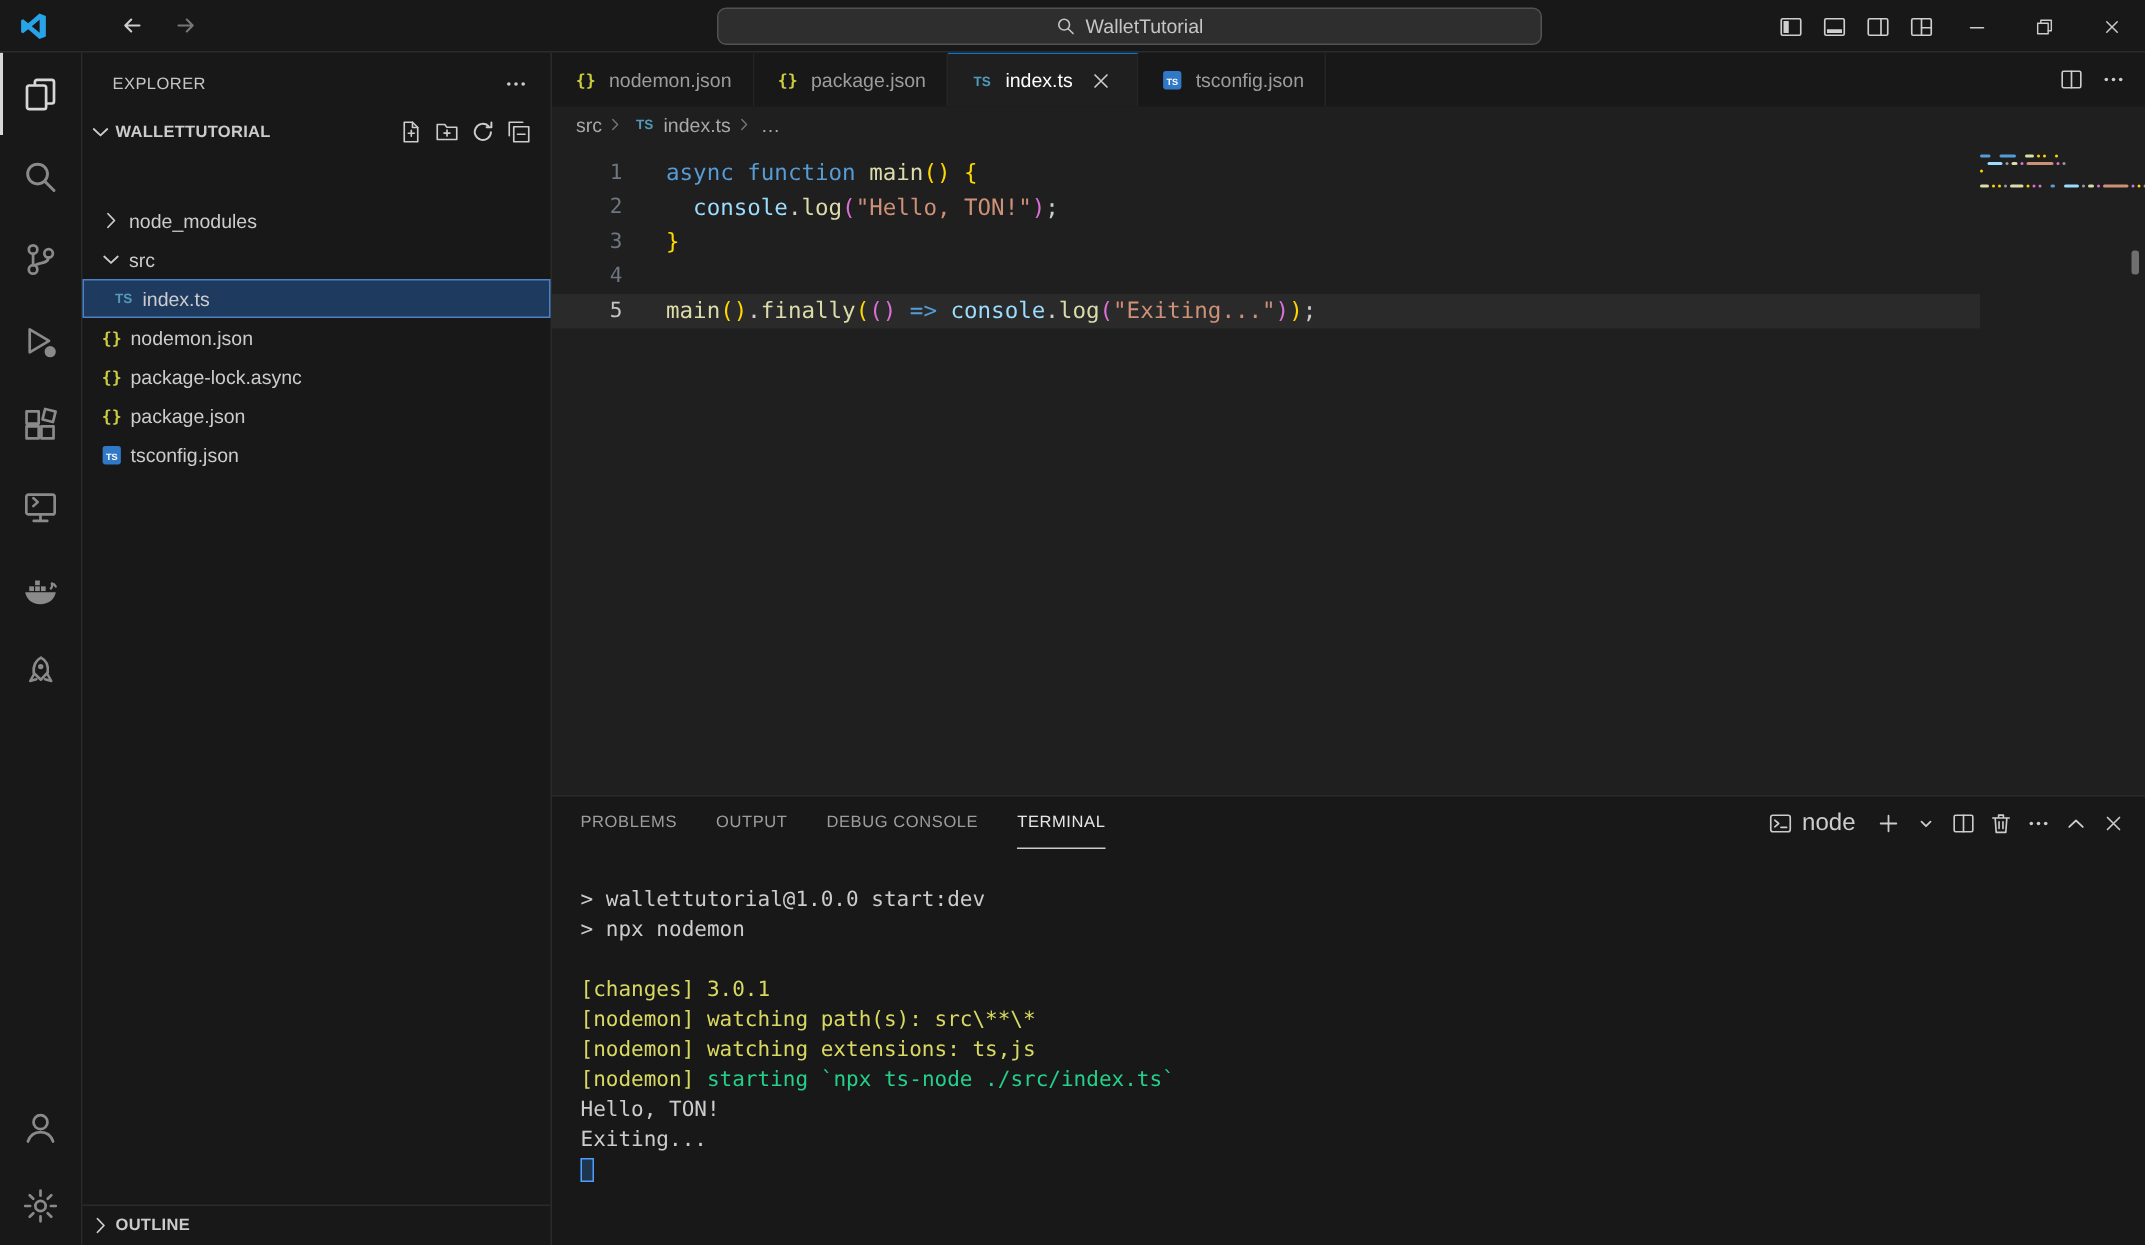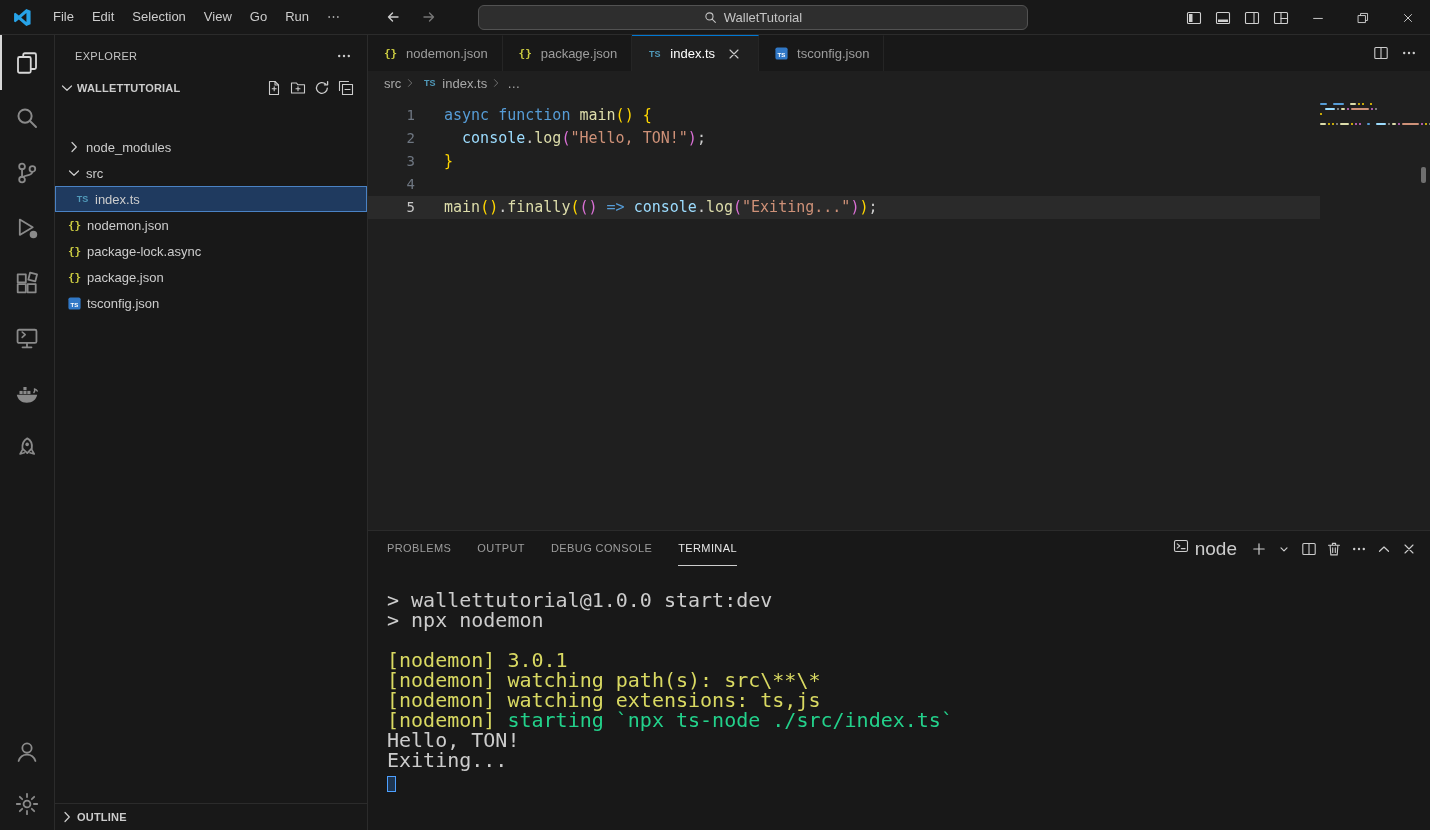--- a/index.html
+++ b/index.html
@@ -97,45 +97,36 @@
   .mmc-fg{background:#9a9a9a} .mmc-b1{background:var(--syn-bracket1)} .mmc-b2{background:var(--syn-bracket2)}
   .overview-mark{position:absolute;right:4px;top:72px;width:5px;height:16px;background:#6f6f6f;border-radius:2px}
 
   
   .panel{height:300px;background:#181818;border-top:1px solid #2b2b2b;display:flex;flex-direction:column}
   .panel-header{height:35px;flex:none;display:flex;align-items:center;padding:0 10px 0 19px}
   .panel-tab{font-size:11px;letter-spacing:.4px;color:#9d9d9d;margin-right:26px;height:35px;
     line-height:34px;border-bottom:1px solid transparent;font-weight:400}
   .panel-tab.active{color:#e7e7e7;border-bottom-color:#cccccc}
   .panel-actions{margin-left:auto;display:flex;align-items:center;gap:3px;color:#cccccc}
-  .shell-chip{display:flex;align-items:flex-start;gap:6px;font-size:19px;color:#cccccc;margin-right:8px}
-  .terminal{flex:1;padding:24px 16px 0 19px;font-family:"DejaVu Sans Mono",monospace;font-size:20px;overflow:hidden}
+  .shell-chip{display:flex;align-items:center;gap:6px;font-size:16px;color:#cccccc;margin-right:8px}
+  .terminal{flex:1;padding:24px 16px 0 19px;font-family:"DejaVu Sans Mono",monospace;font-size:14px;overflow:hidden}
   .t-line{height:20px;line-height:20px;white-space:pre}
   .t-fg{color:var(--term-fg,#cccccc)} .t-yellow{color:var(--term-yellow,#d9d962)} .t-green{color:var(--term-green,#23d18b)}
   .t-cursor{display:inline-block;width:9px;height:16px;border:1px solid #4da0ff;background:rgba(42,110,187,.35);vertical-align:text-bottom}
 </style>
 </head>
 <body>
 
 <div class="title-bar">
   <div class="logo">
       <span>
         <svg class="ico" viewBox="0 0 16 16">
           <path fill-rule="evenodd" d="M11.2 0.8 L14.8 2.3 V13.7 L11.2 15.2 L4.9 9.7 L2 11.9 L0.9 11.4 V4.6 L2 4.1 L4.9 6.3 Z M11.3 4.3 L6.9 8 L11.3 11.7 Z" fill="#27a3e8"></path>
         </svg>
       </span>
-    </div>
-  <div class="menu-bar" id="menu-bar">
-      <div class="menu-item">File</div>
-      <div class="menu-item">Edit</div>
-      <div class="menu-item">Selection</div>
-      <div class="menu-item">View</div>
-      <div class="menu-item">Go</div>
-      <div class="menu-item">Run</div>
-      <div class="menu-item">⋯</div>
     </div>
   <div class="nav-arrows">
     <div class="nav-btn">
         <span>
           <svg class="ico" viewBox="0 0 16 16">
             <path d="M13 8H3.5M7.5 4L3.5 8l4 4" fill="none" stroke="currentColor" stroke-width="1.4"></path>
           </svg>
         </span>
       </div>
     <div class="nav-btn fwd">
@@ -524,21 +515,21 @@
               <svg class="ico" viewBox="0 0 16 16">
                 <path d="M4 4l8 8M12 4l-8 8" stroke="currentColor" stroke-width="1.1" fill="none"></path>
               </svg>
             </span>
         </div>
       </div>
       <div class="terminal" id="terminal">
           <div class="t-line"><span class="t-fg">&gt; wallettutorial@1.0.0 start:dev</span></div>
           <div class="t-line"><span class="t-fg">&gt; npx nodemon</span></div>
           <div class="t-line">&nbsp;</div>
-          <div class="t-line"><span class="t-yellow">[nodemon] 3.0.1</span></div>
+          <div class="t-line"><span class="t-yellow">[changes] 3.0.1</span></div>
           <div class="t-line"><span class="t-yellow">[nodemon] watching path(s): src\**\*</span></div>
           <div class="t-line"><span class="t-yellow">[nodemon] watching extensions: ts,js</span></div>
           <div class="t-line"><span class="t-yellow">[nodemon] </span><span class="t-green">starting `npx ts-node ./src/index.ts`</span></div>
           <div class="t-line"><span class="t-fg">Hello, TON!</span></div>
           <div class="t-line"><span class="t-fg">Exiting...</span></div>
           <div class="t-line"><span class="t-cursor"></span></div>
         </div>
     </div>
   </div>
 </div>

